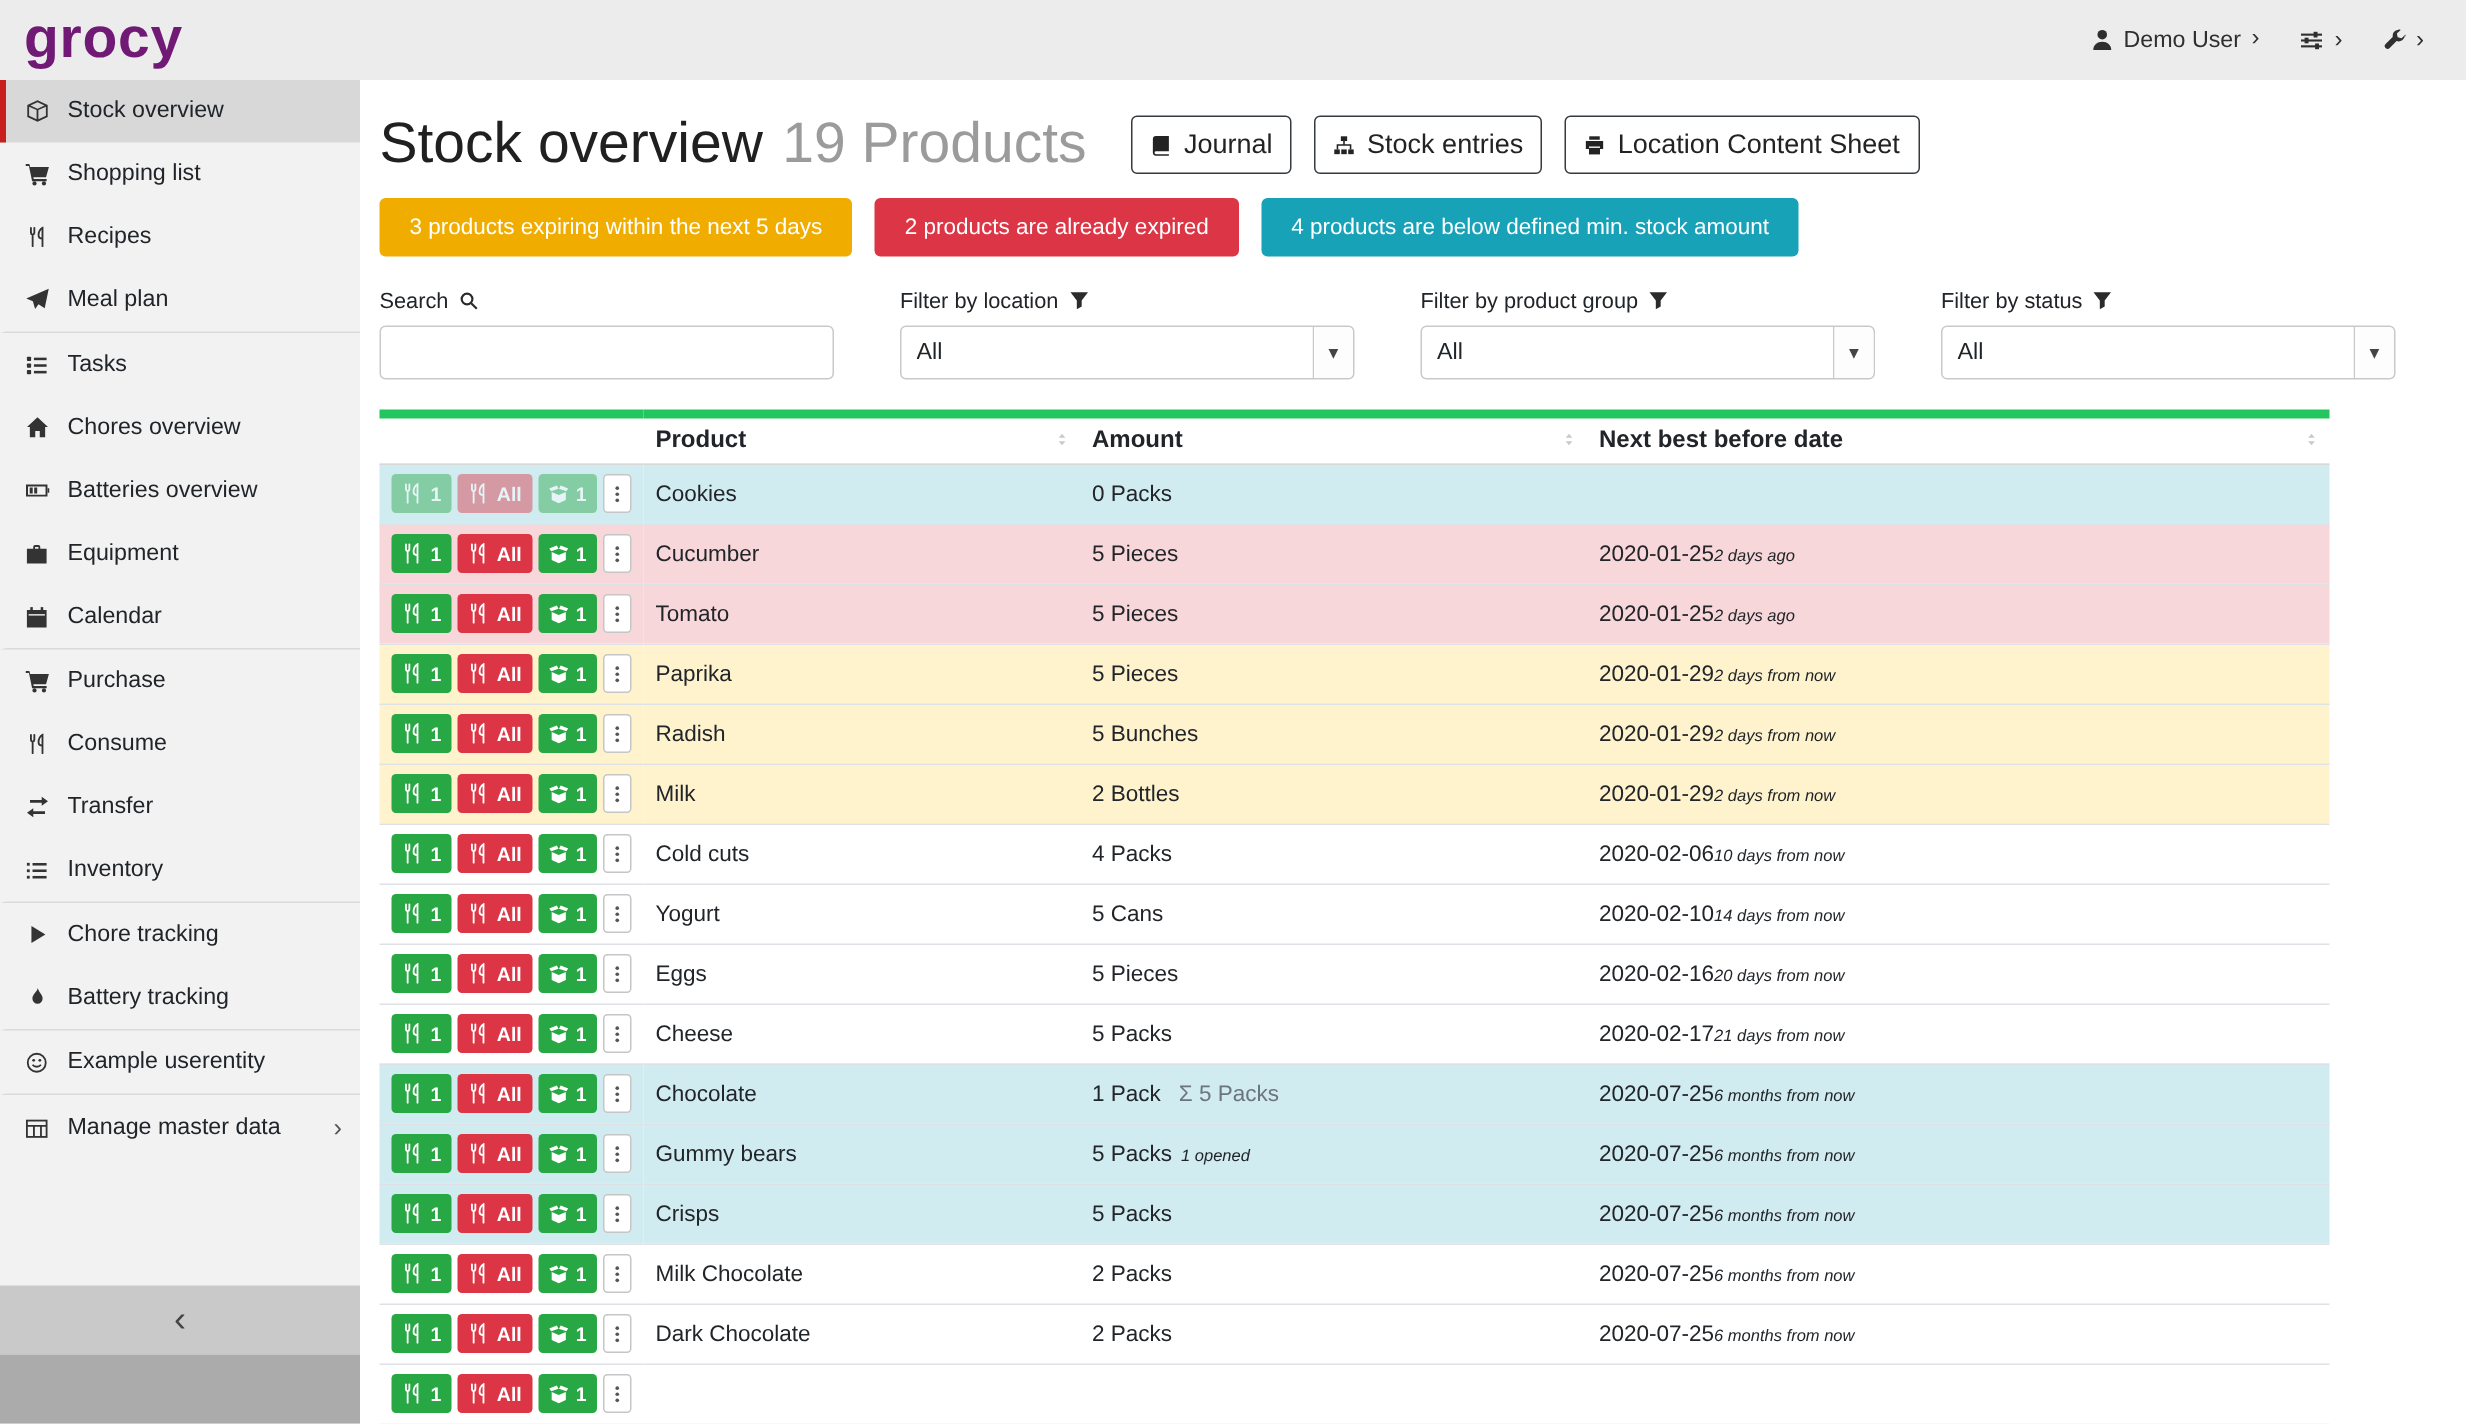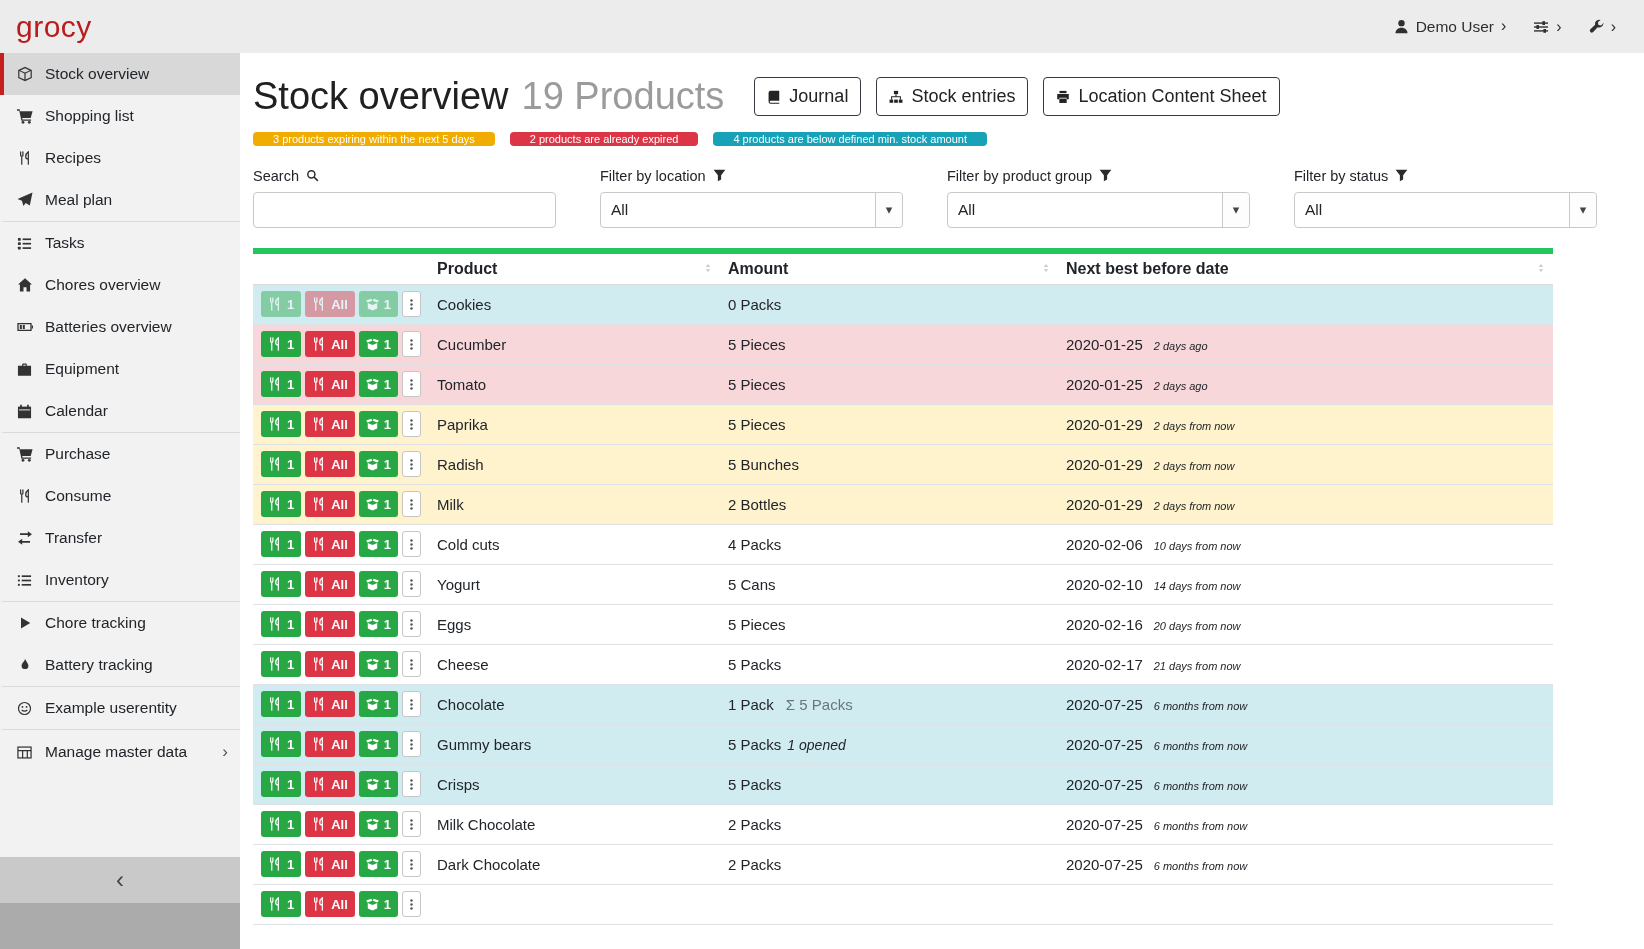--- a/index.html
+++ b/index.html
@@ -5,21 +5,21 @@
 *{box-sizing:border-box}
 html,body{margin:0;padding:0;width:1644px;height:949px;overflow:hidden;background:#fff;color:#212529;
   font-family:"Liberation Sans",sans-serif}
 button{font-family:inherit}
 .ic{display:inline-flex;align-items:center}
 .ic svg{display:block}
 
 
 .topbar{position:fixed;top:0;left:0;right:0;height:53px;background:#ececec;display:flex;align-items:center;
   justify-content:space-between;padding:0 28px 0 16px;z-index:10}
-.logo{font-size:30px;font-weight:400;color:#b91c1c;letter-spacing:.5px}
+.logo{font-size:38px;font-weight:700;color:#701a75;letter-spacing:.5px}
 .topbar-right{display:flex;align-items:center;gap:27px;color:#2f2f2f}
 .menu-group{display:flex;gap:7px;font-size:15.5px;cursor:pointer}
 .chev{font-size:16px;color:#2f2f2f;line-height:1}
 
 
 .sidebar{position:fixed;top:53px;left:0;bottom:0;width:240px;background:#f2f2f2;display:flex;
   flex-direction:column;z-index:9}
 #sidebar-nav{display:flex;flex-direction:column}
 .side-item{display:flex;align-items:center;gap:11px;padding:12px 12px 12px 11px;font-size:15.5px;
   border-left:4px solid transparent;cursor:pointer;color:#212529}
@@ -33,21 +33,21 @@
 
 
 .main{margin-left:240px;padding:75px 0 0 13px;width:1404px}
 .page-head{display:flex;align-items:center;gap:24px}
 h1{margin:0;font-size:38px;font-weight:500;color:#202020;display:flex;gap:13px;align-items:baseline;line-height:1.15}
 h1 .sub{color:#9b9b9b;font-weight:400}
 #head-buttons{display:flex;gap:15px;margin-left:6px}
 .btn-outline{display:inline-flex;gap:8px;background:#fff;border:1px solid #343a40;
   border-radius:4px;padding:8px 12px;font-size:18px;color:#232323;cursor:pointer}
 #banners{display:flex;gap:15px;margin-top:13px}
-.banner{color:#fff;font-size:11px;padding:1px 20px;border-radius:4px;cursor:pointer;white-space:nowrap}
+.banner{color:#fff;font-size:15px;padding:11px 20px;border-radius:4px;cursor:pointer;white-space:nowrap}
 
 
 #filters{display:flex;gap:44px;margin-top:22px}
 .filter-field{width:303px}
 .filter-label{display:flex;align-items:center;gap:7px;font-size:14.5px;margin-bottom:8px;color:#212529}
 .filter-label .ic{color:#2b2b2b}
 .text-input{width:100%;height:36px;border:1px solid #c9c9c9;border-radius:4px;background:#fff;
   padding:0 10px;font-size:15.5px;font-family:inherit}
 .select-wrap{position:relative;width:100%;height:36px;border:1px solid #c9c9c9;border-radius:4px;background:#fff}
 .select-wrap select{appearance:none;-webkit-appearance:none;width:100%;height:100%;border:none;
@@ -66,22 +66,22 @@
 .row-danger{background:#f8d7da}
 .row-warning{background:#fff3cd}
 .actions{display:flex;align-items:center;gap:4px}
 .btn-sm{display:inline-flex;align-items:center;gap:5px;height:26px;border:none;border-radius:3px;color:#fff;
   font-size:13px;font-weight:700;padding:0 7px;cursor:pointer}
 .btn-sm.green{background:#28a745}
 .btn-sm.red{background:#dc3545}
 .btn-sm.dots{background:#fff;border:1px solid #c6c6c6;color:#555;width:21px;padding:0;justify-content:center}
 tr.disabled .btn-sm.green,tr.disabled .btn-sm.red{opacity:.45}
 .agg{color:#6c757d;margin-left:12px}
-.note{font-size:14px;font-style:italic;margin-left:6px}
-.rel{font-size:11px;font-style:italic;margin-left:11px}
+.note{font-size:11px;font-style:italic;margin-left:6px}
+.rel{font-size:11px;font-style:italic;margin-left:0}
 </style>
 </head>
 <body>
 
 <header class="topbar">
   <div class="logo">grocy</div>
   <div class="topbar-right">
     <div class="menu-group">
       <span class="ic" id="user-icon">
           <svg viewBox="0 0 16 16" width="15" height="15" fill="currentColor">

